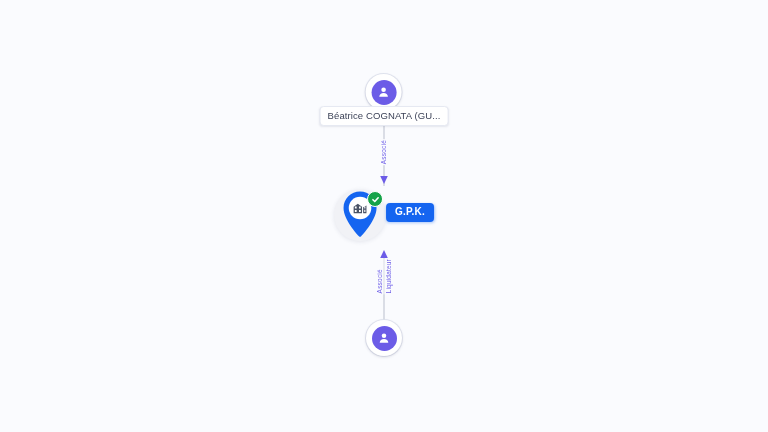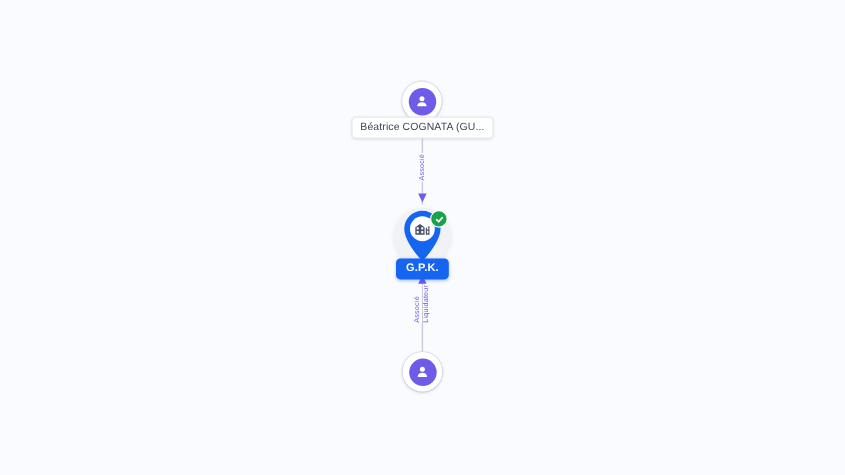--- a/index.html
+++ b/index.html
@@ -69,21 +69,21 @@
     box-shadow: 0 1px 2px rgba(40, 45, 85, 0.10);
     position: relative;
     z-index: 4;
     letter-spacing: 0.1px;
   }
 
   
   .company-node {
     position: absolute;
     display: flex;
-    flex-direction: column;
+    flex-direction: row;
     align-items: center;
     transform: translateX(-50%);
   }
   .pin-halo {
     position: relative;
     width: 52px;
     height: 52px;
     border-radius: 50%;
     background: #f1f2f6;
     box-shadow: 0 1px 4px rgba(40, 45, 85, 0.10);

